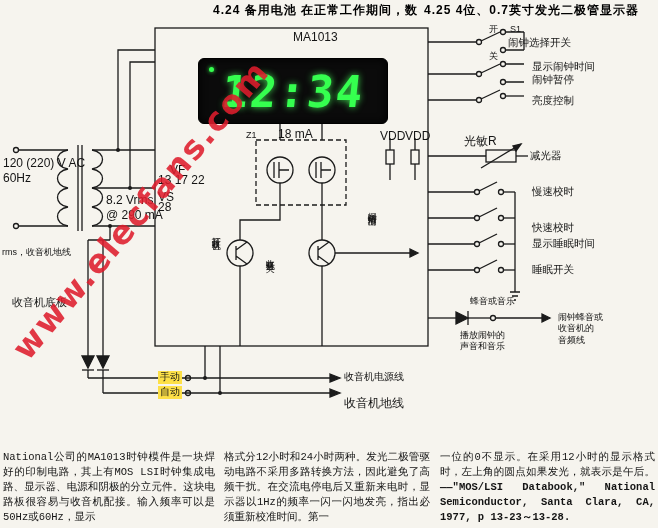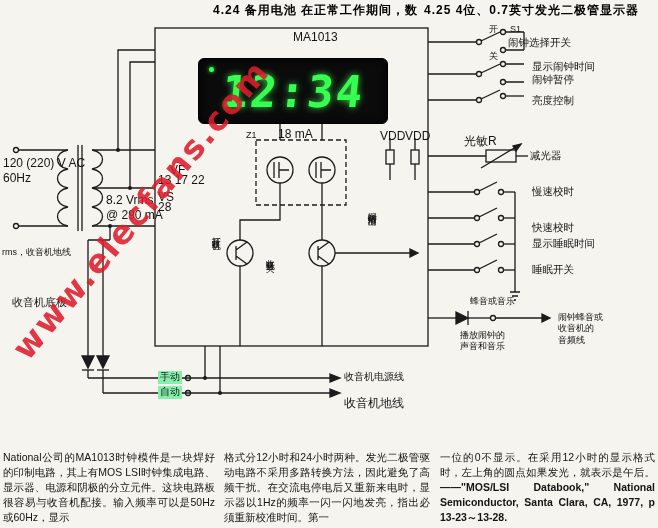--- a/index.html
+++ b/index.html
@@ -3,30 +3,30 @@
 <meta charset="utf-8">
 <style>
   *{margin:0;padding:0;box-sizing:border-box}
   html,body{width:658px;height:528px}
   body{position:relative;background:#f6f4ee;font-family:"Liberation Sans",sans-serif;color:#141414;overflow:hidden}
   svg.circuit{position:absolute;left:0;top:0;z-index:1}
   .label{position:absolute;z-index:3;white-space:pre-line;line-height:1.25;color:#141414;font-size:10.5px}
   .vlabel{writing-mode:vertical-rl;text-orientation:upright;letter-spacing:1px;font-size:9px}
   .tiny{font-size:12px}
   .small{font-size:9px}
-  .bglabel{background:#86efac;padding:0 2px}
+  .bglabel{background:#fde047;padding:0 2px}
   .hdr{position:absolute;top:2px;z-index:3;color:#000000;font-weight:bold;font-size:12px;letter-spacing:1px;white-space:nowrap}
   .watermark{position:absolute;left:4px;top:342px;z-index:6;transform:rotate(-50deg);transform-origin:0 0;
     font-size:33px;font-weight:bold;color:rgba(222,28,44,.88);letter-spacing:2px;font-family:"DejaVu Sans",sans-serif;white-space:nowrap}
   .display{position:absolute;left:198px;top:58px;width:190px;height:66px;background:#0b0b0b;border:1px solid #000;
     border-radius:6px;z-index:2;display:flex;align-items:center;justify-content:center;box-shadow:inset 0 0 8px #000}
   .time{color:#35ff4f;font-family:"DejaVu Sans Mono",monospace;font-size:44px;font-weight:bold;
     transform:skewX(-6deg);text-shadow:0 0 7px rgba(70,255,90,.85);letter-spacing:2px}
   .pmdot{position:absolute;left:10px;top:8px;width:5px;height:5px;background:#35ff4f;border-radius:50%;box-shadow:0 0 4px #35ff4f}
-  .col{position:absolute;top:450px;z-index:3;font-size:10.5px;line-height:1.42;text-align:justify;font-family:Liberation Sans, sans-serif}
+  .col{position:absolute;top:450px;z-index:3;font-size:10.5px;line-height:1.42;text-align:justify;font-family:Liberation Mono, monospace}
   .cite{font-weight:bold}
 </style>
 </head>
 <body>
 
 <div class="hdr" style="left:213px">4.24  备用电池  在正常工作期间，数</div>
 <div class="hdr" style="left:424px">4.25  4位、0.7英寸发光二极管显示器</div>
 
 <div class="watermark">www.elecfans.com</div>
 

